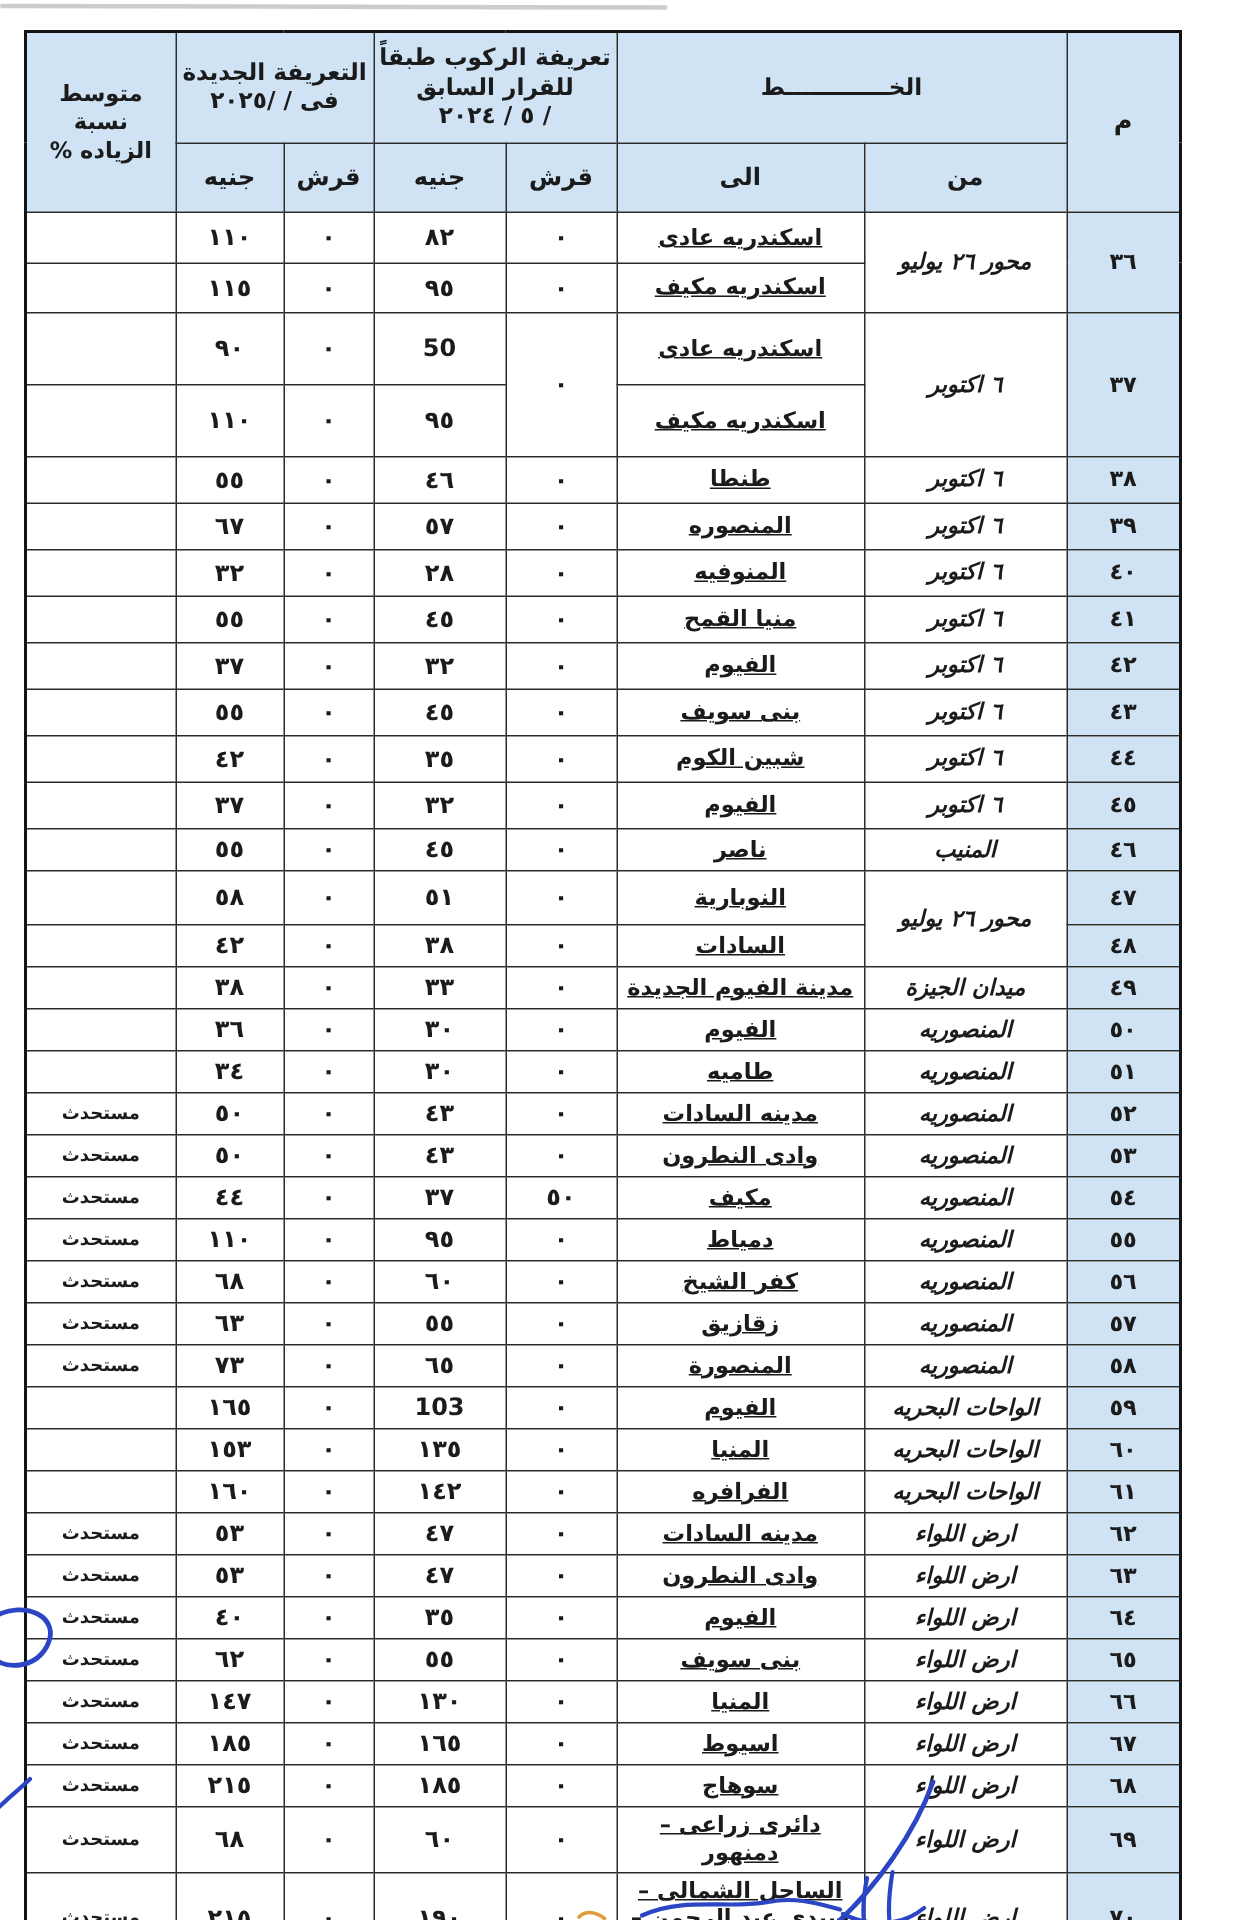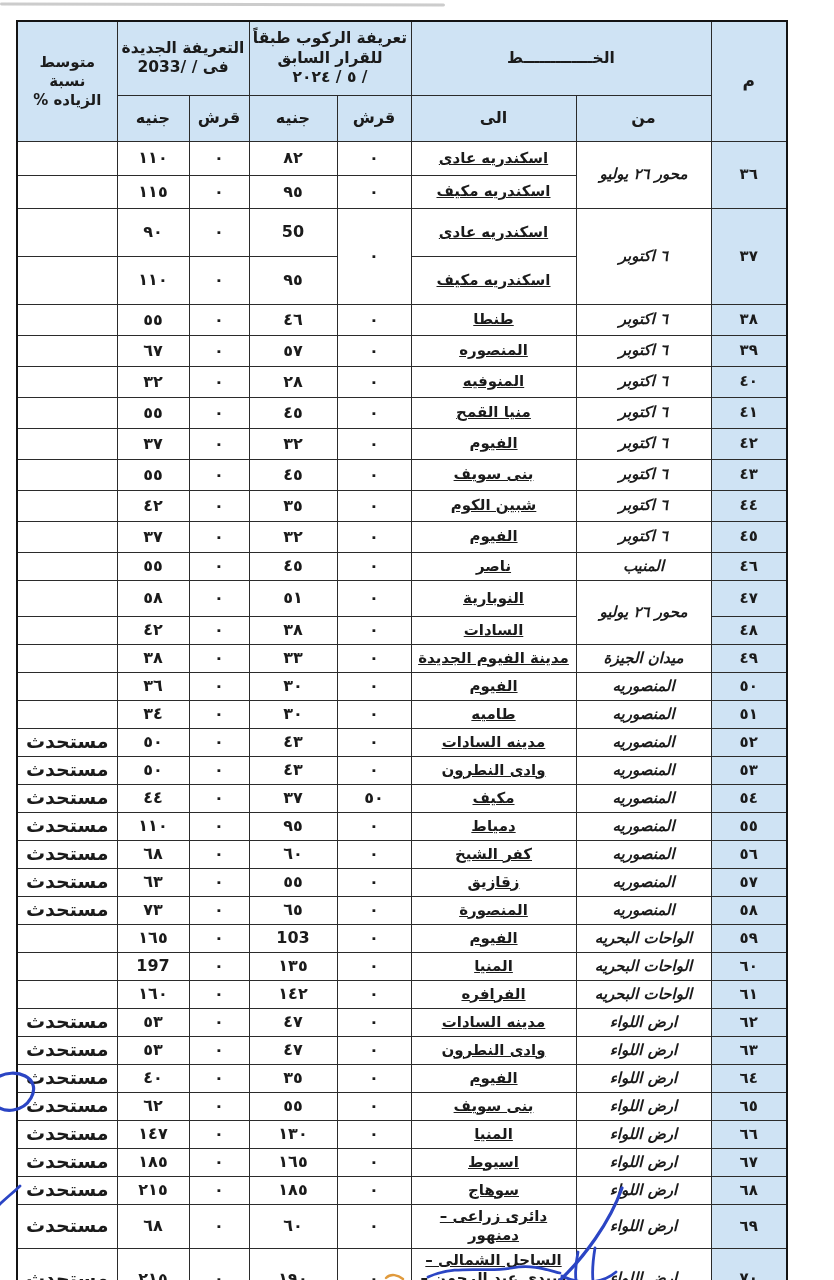--- a/index.html
+++ b/index.html
@@ -27,21 +27,21 @@
   .fare{border:2.6px solid #141414;}
   .fare thead th{background:var(--header-fill);white-space:pre-line;}
   .h-group{font-size:15.5px;height:74px;}
   .h-sub th{font-size:16px;height:46px;}
   .h-serial{font-size:17px;}
   .h-inc{font-size:15px;margin-left:24px;}
   td.num{background:var(--header-fill);font-size:15px;}
   td.from{font-size:15px;font-style:italic;}
   td.to{font-size:15px;white-space:pre-line;text-decoration:underline;}
   td.val{font-size:16px;}
-  td.inc{font-size:19px;}
+  td.inc{font-size:12px;}
   tbody tr{height:28px;}
   svg.ink-layer{position:absolute;inset:0;pointer-events:none;}
   .ink{stroke:var(--ink);fill:none;stroke-linecap:round;}
   .ink-o{stroke:var(--ink2);fill:none;stroke-linecap:round;}
 </style>
 </head>
 <body>
 
 <div class="page">
 
@@ -59,21 +59,21 @@
       <col class="c-inc">
     </colgroup>
     <thead>
       <tr class="h-group">
         <th class="h-serial" rowspan="2">م</th>
         <th colspan="2">الخـــــــــــــط</th>
         <th colspan="2">تعريفة الركوب طبقاً
 للقرار السابق
 / ٥ / ٢٠٢٤</th>
         <th colspan="2">التعريفة الجديدة
-فى /  /2033</th>
+فى /  /٢٠٢٥</th>
         <th class="h-inc" rowspan="2">متوسط نسبة
 الزياده %</th>
       </tr>
       <tr class="h-sub">
         <th>من</th>
         <th>الى</th>
         <th>قرش</th>
         <th>جنيه</th>
         <th>قرش</th>
         <th>جنيه</th>
@@ -334,21 +334,21 @@
           <td class="val">١٦٥</td>
           <td class="inc"></td>
         </tr>
         <tr>
           <td class="num">٦٠</td>
           <td class="from">الواحات البحريه</td>
           <td class="to">المنيا</td>
           <td class="val">٠</td>
           <td class="val">١٣٥</td>
           <td class="val">٠</td>
-          <td class="val">197</td>
+          <td class="val">١٥٣</td>
           <td class="inc"></td>
         </tr>
         <tr>
           <td class="num">٦١</td>
           <td class="from">الواحات البحريه</td>
           <td class="to">الفرافره</td>
           <td class="val">٠</td>
           <td class="val">١٤٢</td>
           <td class="val">٠</td>
           <td class="val">١٦٠</td>

